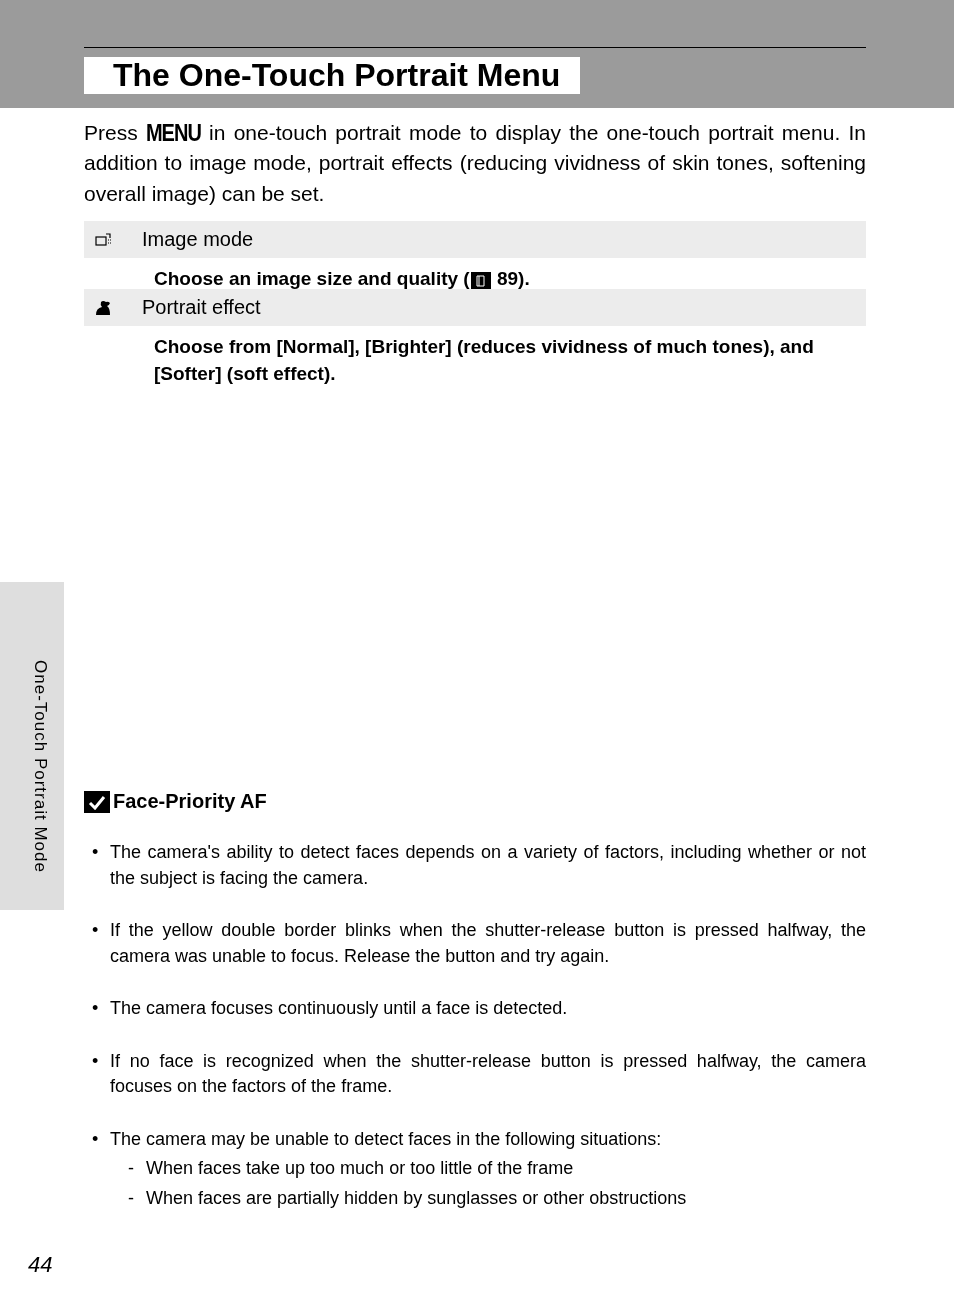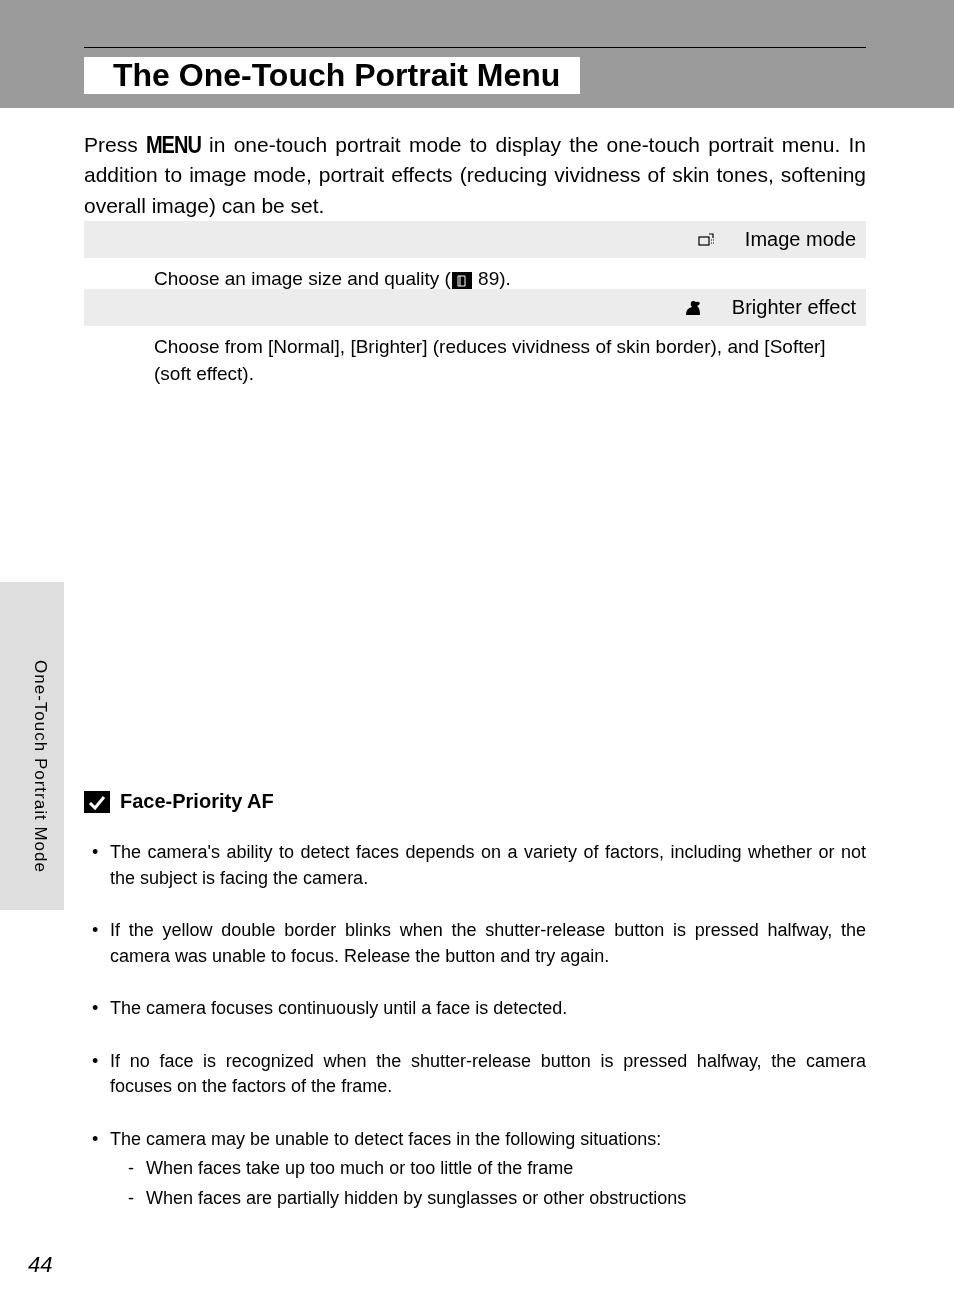--- a/index.html
+++ b/index.html
@@ -47,21 +47,21 @@
     left: 84px; top: 57px;
     font-size: 32px;
     font-weight: 700;
     color: #000;
     background: #fff;
     padding-right: 20px;
     padding-left: 29px;
   }
   .intro {
     position: absolute;
-    left: 84px; top: 130px;
+    left: 84px; top: 118px;
     width: 782px;
     font-size: 21px;
     color: #000;
     line-height: 1.45;
     text-align: justify;
   }
   .menu-glyph {
     font-family: Arial, sans-serif;
     font-weight: 700;
     letter-spacing: -1px;
@@ -69,59 +69,59 @@
     display: inline-block;
     transform: scaleY(1.15);
   }
   .section {
     position: absolute;
     left: 84px;
     width: 782px;
   }
   .sec-head {
     background: #ececec;
-    padding: 7px 10px 7px 20px;
+    padding: 7px 10px 7px 8px;
     display: flex;
     align-items: center;
     gap: 28px;
     font-size: 20px;
     color: #000;
-    justify-content: flex-end;
   }
   .sec-head .icon {
     width: 22px;
     display: inline-flex;
     justify-content: center;
   }
   .sec-body {
     padding: 8px 0 10px 70px;
     font-size: 19px;
     line-height: 1.4;
     color: #000;
+    font-weight: bold;
   }
   .ref-box {
     display: inline-flex;
     align-items: center;
     justify-content: center;
     width: 20px; height: 18px;
     background: #000;
     color: #fff;
     font-size: 13px;
     vertical-align: -2px;
     margin: 0 1px;
   }
   .note-block {
     position: absolute;
     left: 84px;
     width: 782px;
   }
   .note-head {
     display: flex;
     align-items: center;
-    gap: 10px;
+    gap: 3px;
     font-size: 20px;
     font-weight: 700;
     margin-bottom: 8px;
   }
   .note-head .nicon {
     width: 26px; height: 22px;
     background: #000;
     display: inline-flex;
     align-items: center;
     justify-content: center;
@@ -206,23 +206,23 @@
     </div>
   </div>
 
   <div class="section" style="top:289px;">
     <div class="sec-head">
       <span class="icon">
         <svg width="20" height="18" viewBox="0 0 20 18">
             <path d="M3 16 Q3 9 9 8 Q7 6 8 3 Q10 1 13 3 Q15 2 17 4 Q16 7 14 7 Q17 9 17 16 Z" fill="#000"></path>
           </svg>
       </span>
-      <span>Brighter effect</span>
-    </div>
-    <div class="sec-body">Choose from [Normal], [Brighter] (reduces vividness of skin border), and [Softer] (soft effect).</div>
+      <span>Portrait effect</span>
+    </div>
+    <div class="sec-body">Choose from [Normal], [Brighter] (reduces vividness of much tones), and [Softer] (soft effect).</div>
   </div>
 
   <div class="note-block" style="top:790px;">
     <div class="note-head">
       <span class="nicon">
         <svg width="18" height="16" viewBox="0 0 18 16">
             <polyline points="2,9 7,14 16,3" stroke="#fff" stroke-width="3" fill="none"></polyline>
           </svg>
       </span>
       <span>Face-Priority AF</span>

